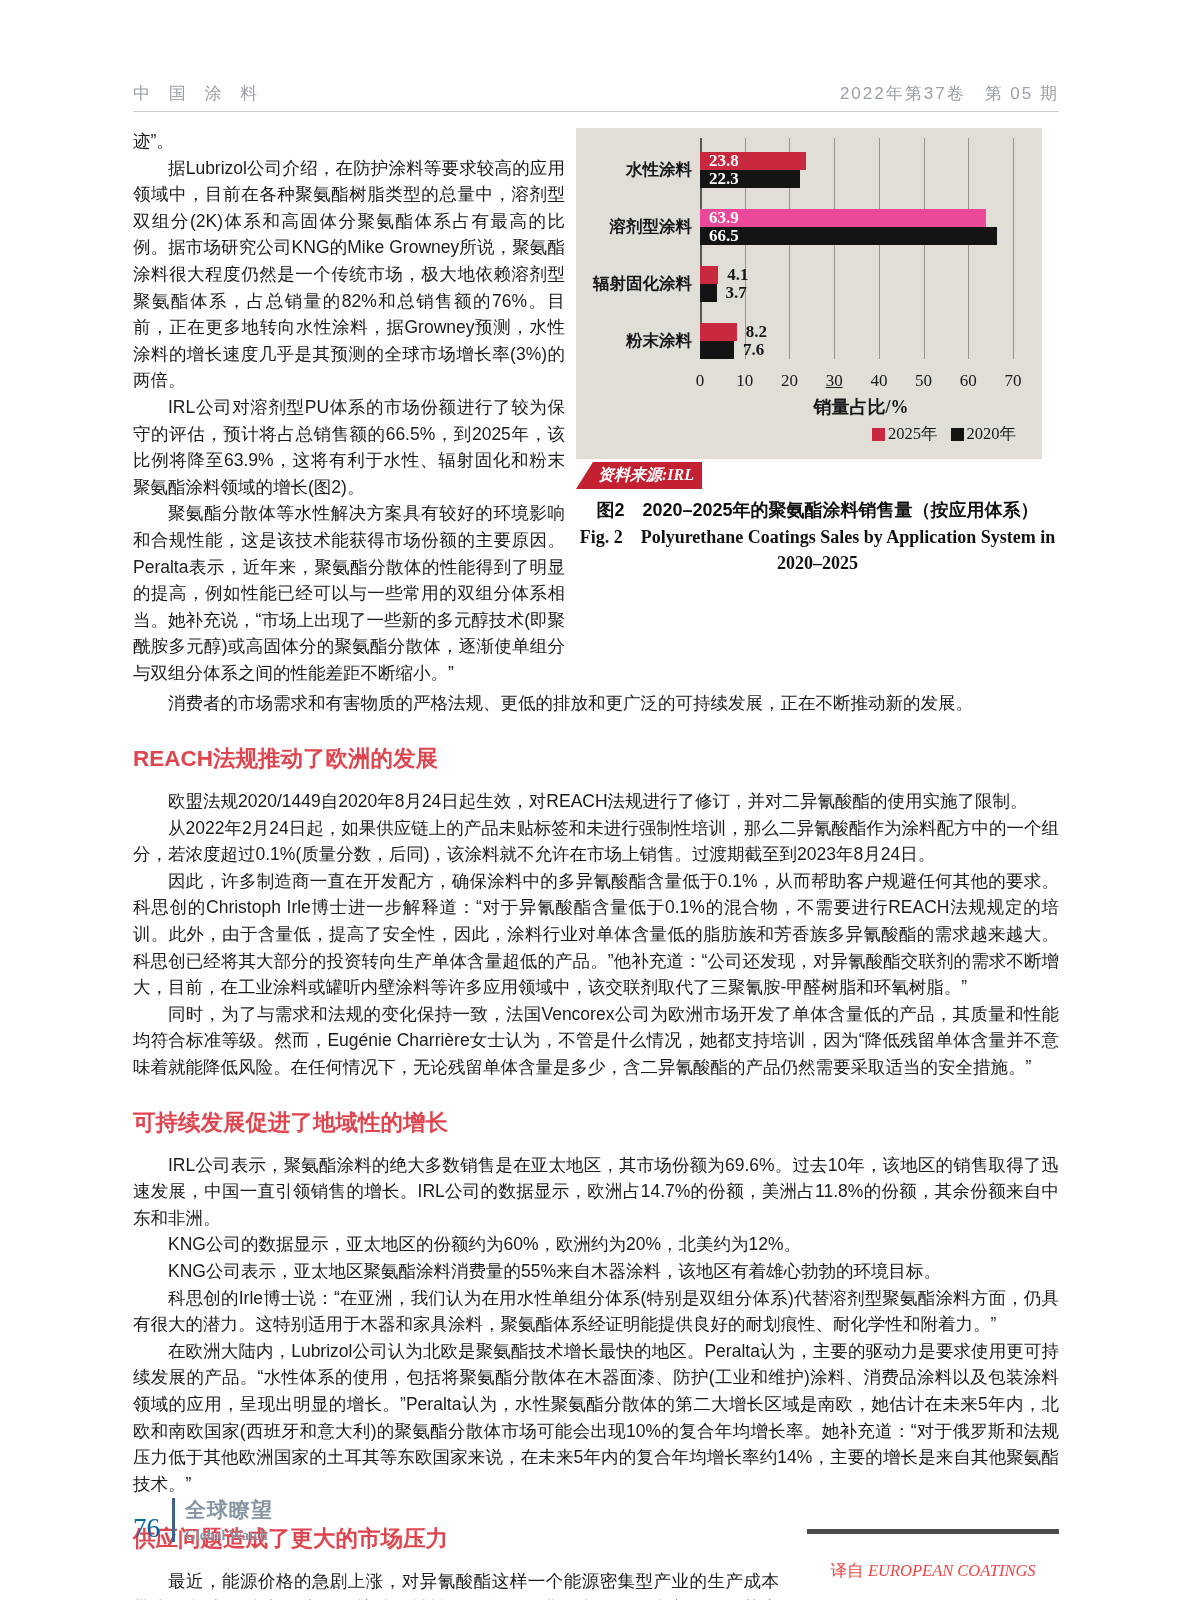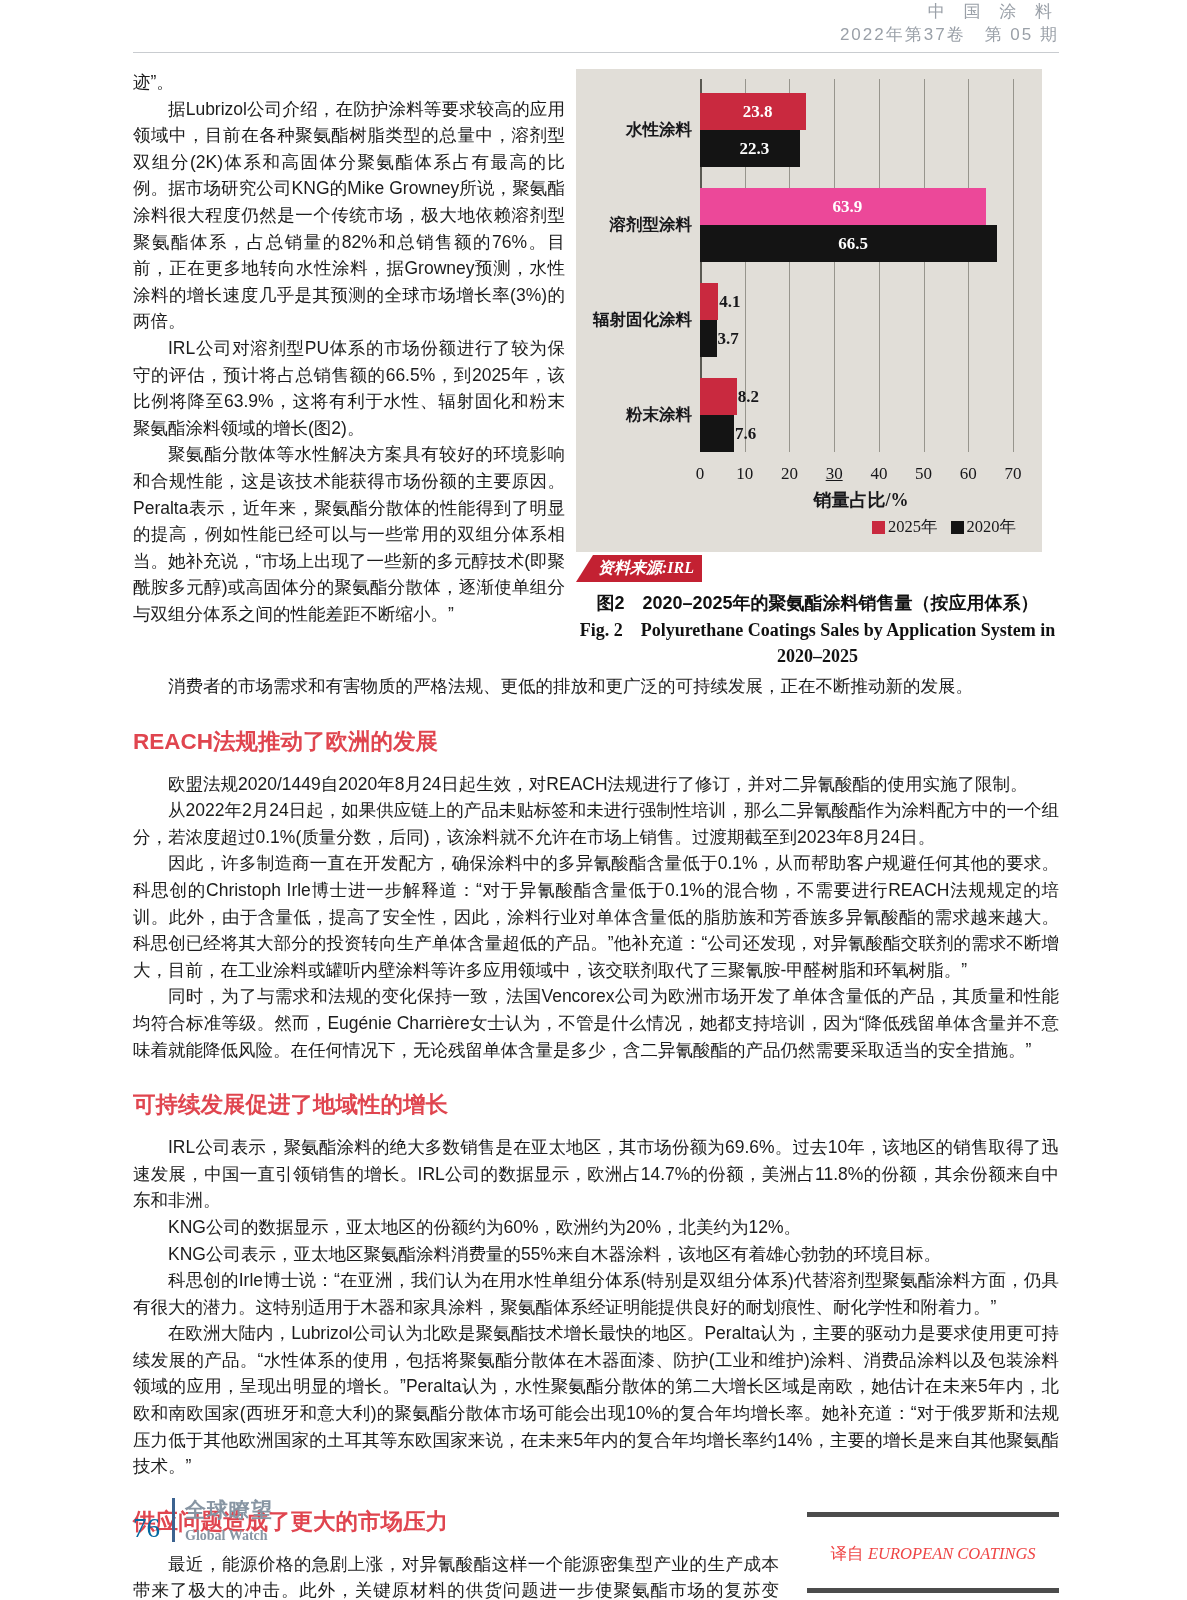--- a/index.html
+++ b/index.html
@@ -7,21 +7,21 @@
     position:relative;
     width:1187px;height:1600px;
     background:#ffffff;
     font-family:"Liberation Sans","DejaVu Sans",sans-serif;
     color:#1c1c1c;
     overflow:hidden;
   }
   .content{position:absolute;left:133px;top:0;width:926px;}
   
   .hdr{display:flex;justify-content:space-between;align-items:flex-end;
-       color:#9aa0a8;font-size:17px;flex-direction:column;}
+       padding-top:82px;color:#9aa0a8;font-size:17px;}
   .hdr .jn{letter-spacing:7px;}
   .hdr .iss{letter-spacing:2px;}
   .hdr-rule{border-bottom:1.5px solid #c9ccd0;margin-top:6px;}
   
   .two-col{display:flex;margin-top:16px;}
   .col-text{width:432px;flex:0 0 432px;}
   .body-p{margin:0;font-size:17.5px;line-height:26.6px;text-align:justify;
           text-indent:2em;color:#1c1c1c;}
   .body-p.noindent{text-indent:0;}
   .figure{flex:1;margin:0 0 0 11px;display:block;}
@@ -30,24 +30,24 @@
   .plot-wrap{position:relative;}
   .grid-overlay{position:absolute;top:-14px;bottom:0;left:112px;right:0;z-index:0;}
   .gridline{position:absolute;top:0;bottom:0;width:1px;background:#97958d;}
   .gridline.axis{width:2px;background:#5a5952;}
   .crow{display:flex;align-items:center;position:relative;z-index:1;margin-bottom:21px;}
   .crow:last-child{margin-bottom:0;}
   .clabel{width:104px;flex:0 0 104px;text-align:right;padding-right:8px;
           font-family:"Liberation Serif","DejaVu Serif",serif;font-weight:700;
           font-size:16.5px;color:#17171a;}
   .cbars{flex:1;}
-  .bar{height:37px;position:relative;display:flex;align-items:center;justify-content:center;}
+  .bar{height:18px;position:relative;display:flex;align-items:center;}
   .bar .val-in{color:#ffffff;font-family:"Liberation Serif","DejaVu Serif",serif;
                font-weight:700;font-size:17px;padding-left:9px;}
-  .bar .val-out{position:absolute;left:100%;margin-left:1px;color:#17171a;
+  .bar .val-out{position:absolute;left:100%;margin-left:9px;color:#17171a;
                 font-family:"Liberation Serif","DejaVu Serif",serif;
                 font-weight:700;font-size:17px;white-space:nowrap;}
   .ticks{position:relative;height:26px;margin-left:112px;margin-top:8px;}
   .tick{position:absolute;transform:translateX(-50%);top:4px;
         font-family:"Liberation Serif","DejaVu Serif",serif;font-size:17px;color:#17171a;}
   .xlabel{text-align:center;font-family:"Liberation Serif","DejaVu Serif",serif;
           font-weight:700;font-size:18px;color:#17171a;margin:2px 0 0 112px;}
   .legend{display:flex;justify-content:flex-end;gap:13px;align-items:center;
           margin:4px 6px 4px 0;font-family:"Liberation Serif","DejaVu Serif",serif;
           font-size:16.5px;color:#17171a;}

